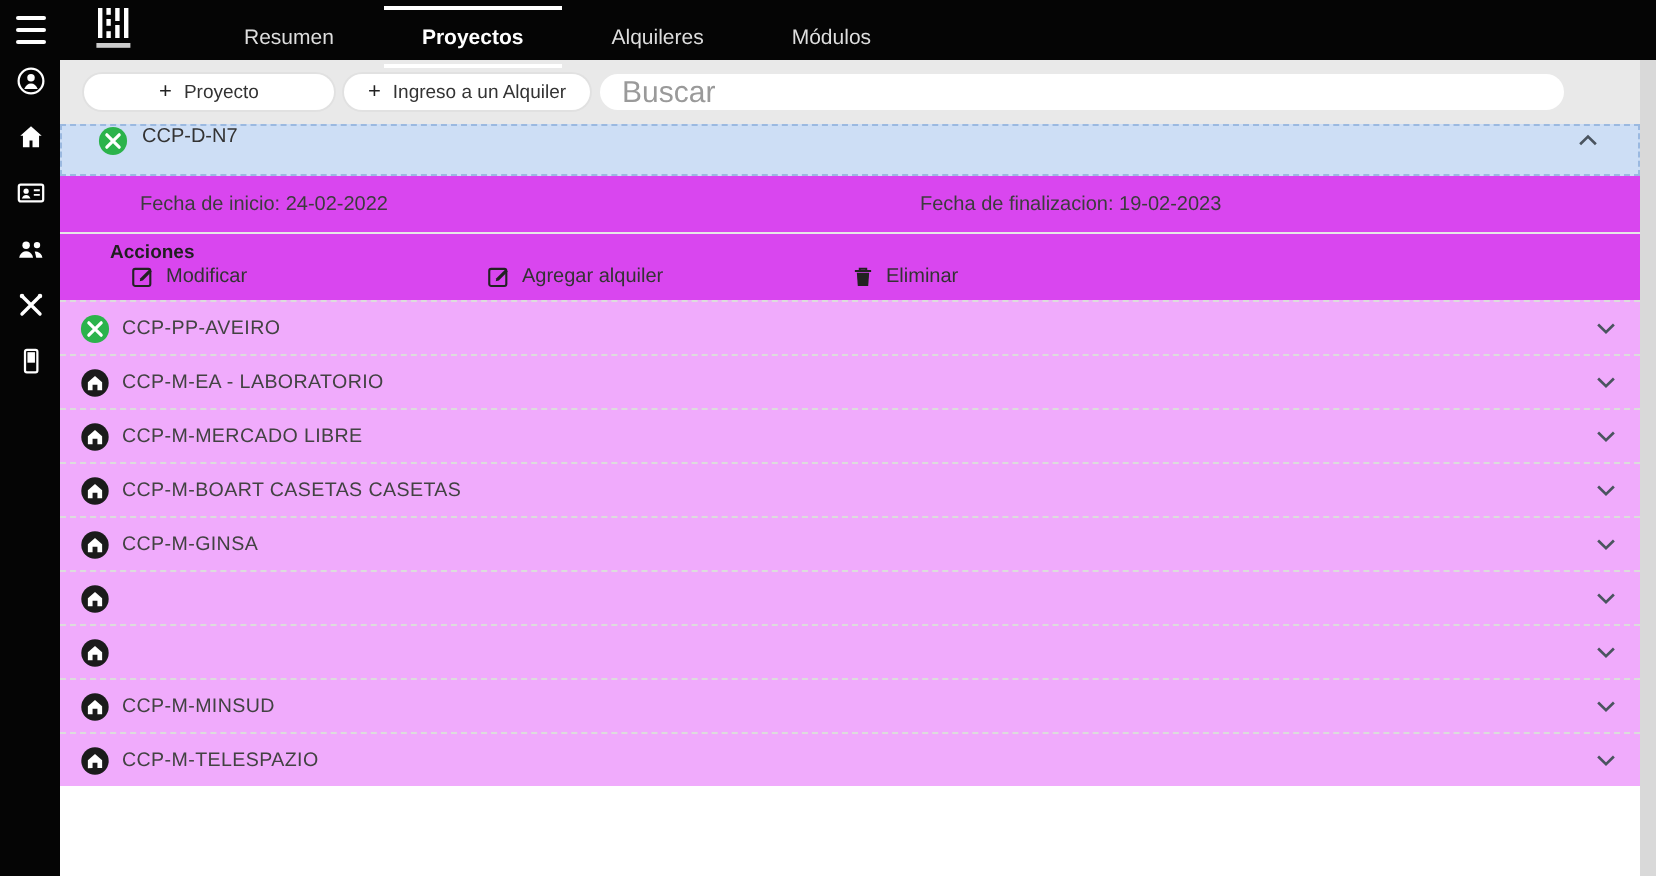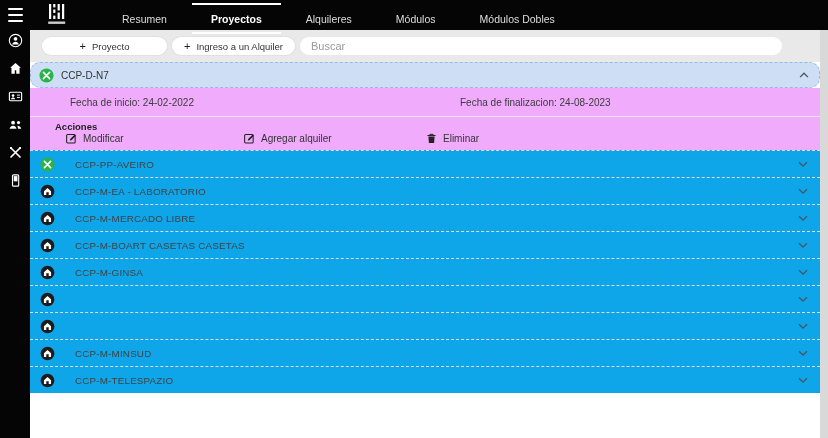--- a/index.html
+++ b/index.html
@@ -27,41 +27,41 @@
 .main{position:absolute;left:30px;top:30px;width:798px;height:408px;background:#fff;overflow:hidden}
 .scrollbar{position:absolute;right:0;top:0;width:8px;height:408px;background:#d9d9d9}
 
 
 .toolbar{position:absolute;left:0;top:0;width:790px;height:32px;background:#e9e9e9;display:flex;align-items:center;padding-left:12px}
 #tbtns{display:flex;gap:5px;margin-right:5px}
 .tbtn{height:18px;border:none;border-radius:9px;background:#fff;font-family:inherit;font-size:9.5px;color:#333;display:flex;align-items:center;justify-content:center;gap:6px;cursor:pointer;box-shadow:0 0 0 1px rgba(0,0,0,.03)}
 .tbtn .plus{font-size:11px;line-height:1;color:#222}
 #tbtns .tbtn:nth-child(1){width:125px}
 #tbtns .tbtn:nth-child(2){width:123px}
-.search{height:18px;width:482px;border:none;border-radius:9px;background:#fff;font-family:inherit;font-size:11px;padding:0 11px;color:#333;outline:none}
+.search{height:18px;width:482px;border:none;border-radius:9px;background:#fff;font-family:inherit;font-size:15px;padding:0 11px;color:#333;outline:none}
 .search::placeholder{color:#9a9a9a}
 
 
 .list{position:absolute;left:0;top:32px;width:790px}
-.acc-header{height:26px;background:#cddef5;border:1px dashed #9bb9e0;border-radius:10px;display:flex;align-items:center;padding:0 8px;gap:7px;cursor:pointer}
+.acc-header{height:26px;background:#cddef5;border:1px dashed #9bb9e0;border-radius:0;display:flex;padding:0 18px;gap:7px;cursor:pointer}
 .badge{width:15px;height:15px;flex:0 0 auto}
 .acc-title{font-size:10px;color:#333}
 .chev{margin-left:auto;width:14px;height:14px;cursor:pointer;flex:0 0 auto}
-.acc-body{position:relative;height:62px;background:#f0abfc}
+.acc-body{position:relative;height:62px;background:#d946ef}
 .date-start{position:absolute;left:40px;top:9px;font-size:10px;color:#3c3c3c}
 .date-end{position:absolute;left:430px;top:9px;font-size:10px;color:#3c3c3c}
 .divider{position:absolute;left:0;right:0;top:28px;border-top:1px solid #e7e7e7}
 .acciones{position:absolute;left:25px;top:33px;font-size:9.5px;font-weight:bold;color:#1f1f1f}
 #actions{position:absolute;left:0;top:44px;right:0;height:18px}
 .action{position:absolute;top:0;display:flex;align-items:center;gap:5px;font-size:10px;color:#333;cursor:pointer}
 .action .aicon{width:13px;height:13px}
 #actions .action:nth-child(1){left:35px}
 #actions .action:nth-child(2){left:213px}
 #actions .action:nth-child(3){left:395px}
-.row{height:27px;border-top:1px dashed #dcdcdc;display:flex;align-items:center;padding:0 10px;gap:20px;background:#0ea5e9;cursor:pointer}
+.row{height:27px;border-top:1px dashed #dcdcdc;display:flex;align-items:center;padding:0 10px;gap:6px;background:#f0abfc;cursor:pointer}
 .rlabel{font-size:9.8px;color:#424242;letter-spacing:.2px}
 </style>
 </head>
 <body>
 
 <div class="topbar">
   <div class="hamburger">
       <span></span>
       <span></span>
       <span></span>
@@ -85,23 +85,20 @@
         <span class="tlabel">Resumen</span>
       </div>
       <div class="tab active">
         <span class="tlabel">Proyectos</span>
       </div>
       <div class="tab">
         <span class="tlabel">Alquileres</span>
       </div>
       <div class="tab">
         <span class="tlabel">Módulos</span>
-      </div>
-      <div class="tab">
-        <span class="tlabel">Módulos Dobles</span>
       </div>
     </div>
 </div>
 
 <div class="sidebar" id="sidebar">
     <div class="sic">
       <svg viewBox="0 0 16 16">
         <circle cx="8" cy="8" r="6.6" fill="none" stroke="#fff" stroke-width="1.2"></circle>
         <circle cx="8" cy="6.2" r="2" fill="#fff"></circle>
         <path d="M4.4 12.3c.7-2 2-3 3.6-3s2.9 1 3.6 3" fill="#fff"></path>
@@ -167,21 +164,21 @@
         </span>
       <span class="acc-title">CCP-D-N7</span>
       <span class="chev">
           <svg viewBox="0 0 16 16">
             <path d="M3.5 10.4 8 6l4.5 4.4" fill="none" stroke="#4a545f" stroke-width="1.5"></path>
           </svg>
         </span>
     </div>
     <div class="acc-body">
       <span class="date-start">Fecha de inicio: 24-02-2022</span>
-      <span class="date-end">Fecha de finalizacion: 24-08-2023</span>
+      <span class="date-end">Fecha de finalizacion: 19-02-2023</span>
       <div class="divider"></div>
       <span class="acciones">Acciones</span>
       <div id="actions">
           <span class="action">
             <span class="aicon">
               <svg viewBox="0 0 16 16">
                 <rect x="2" y="3" width="10.5" height="10.5" rx="1.2" fill="none" stroke="#222" stroke-width="1.3"></rect>
                 <path d="M6 10.6l1.9-.4 5.5-5.6-1.4-1.4-5.6 5.5-.4 1.9z" fill="#222"></path>
               </svg>
             </span>

